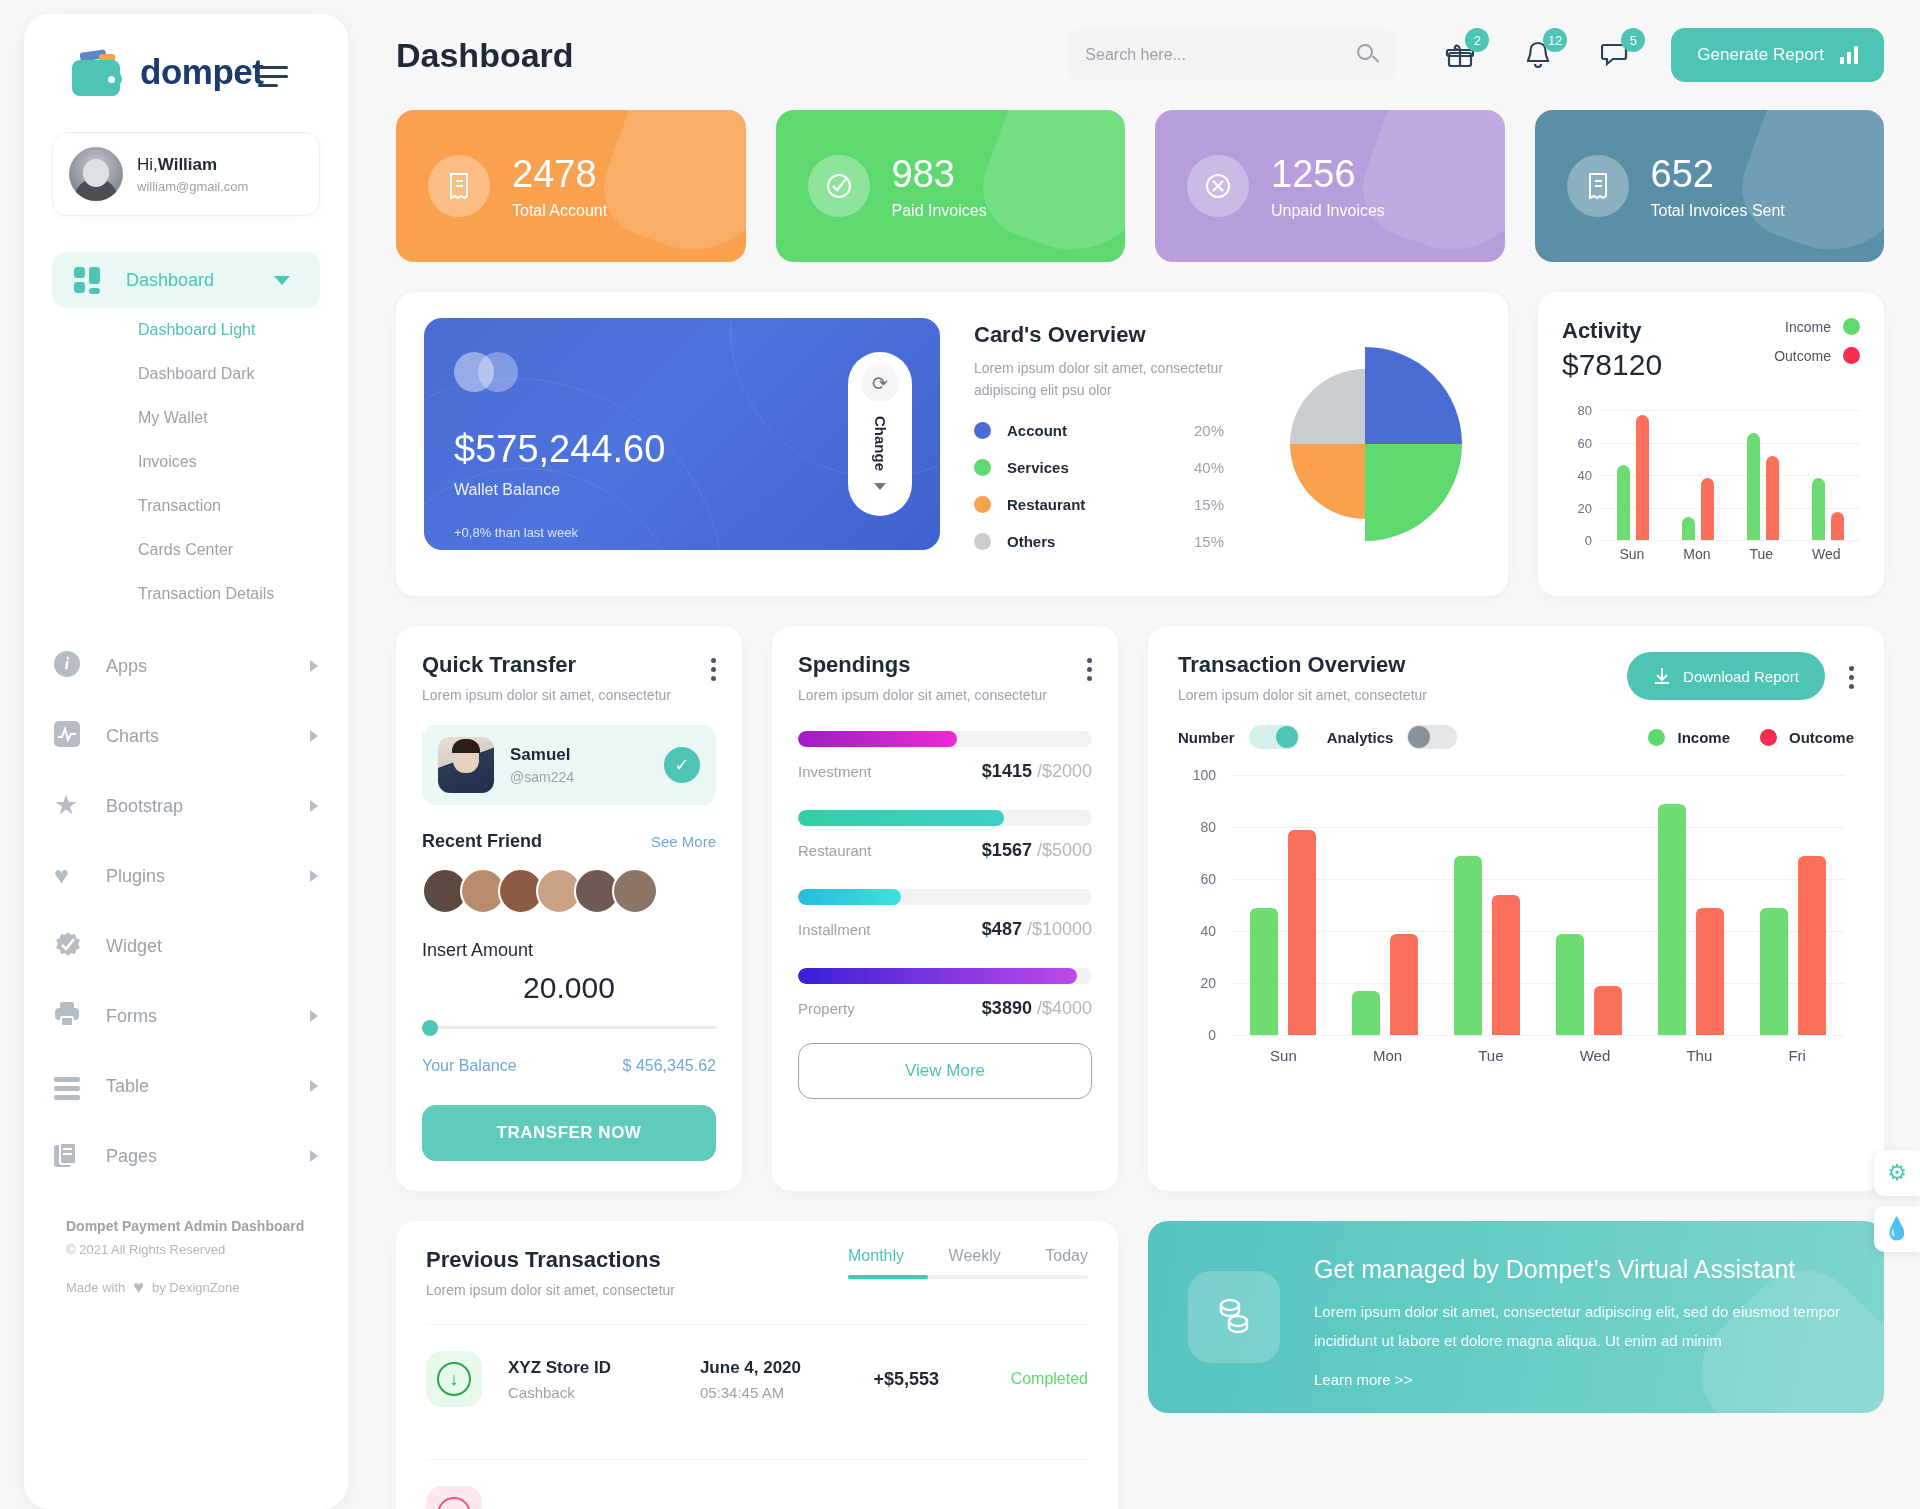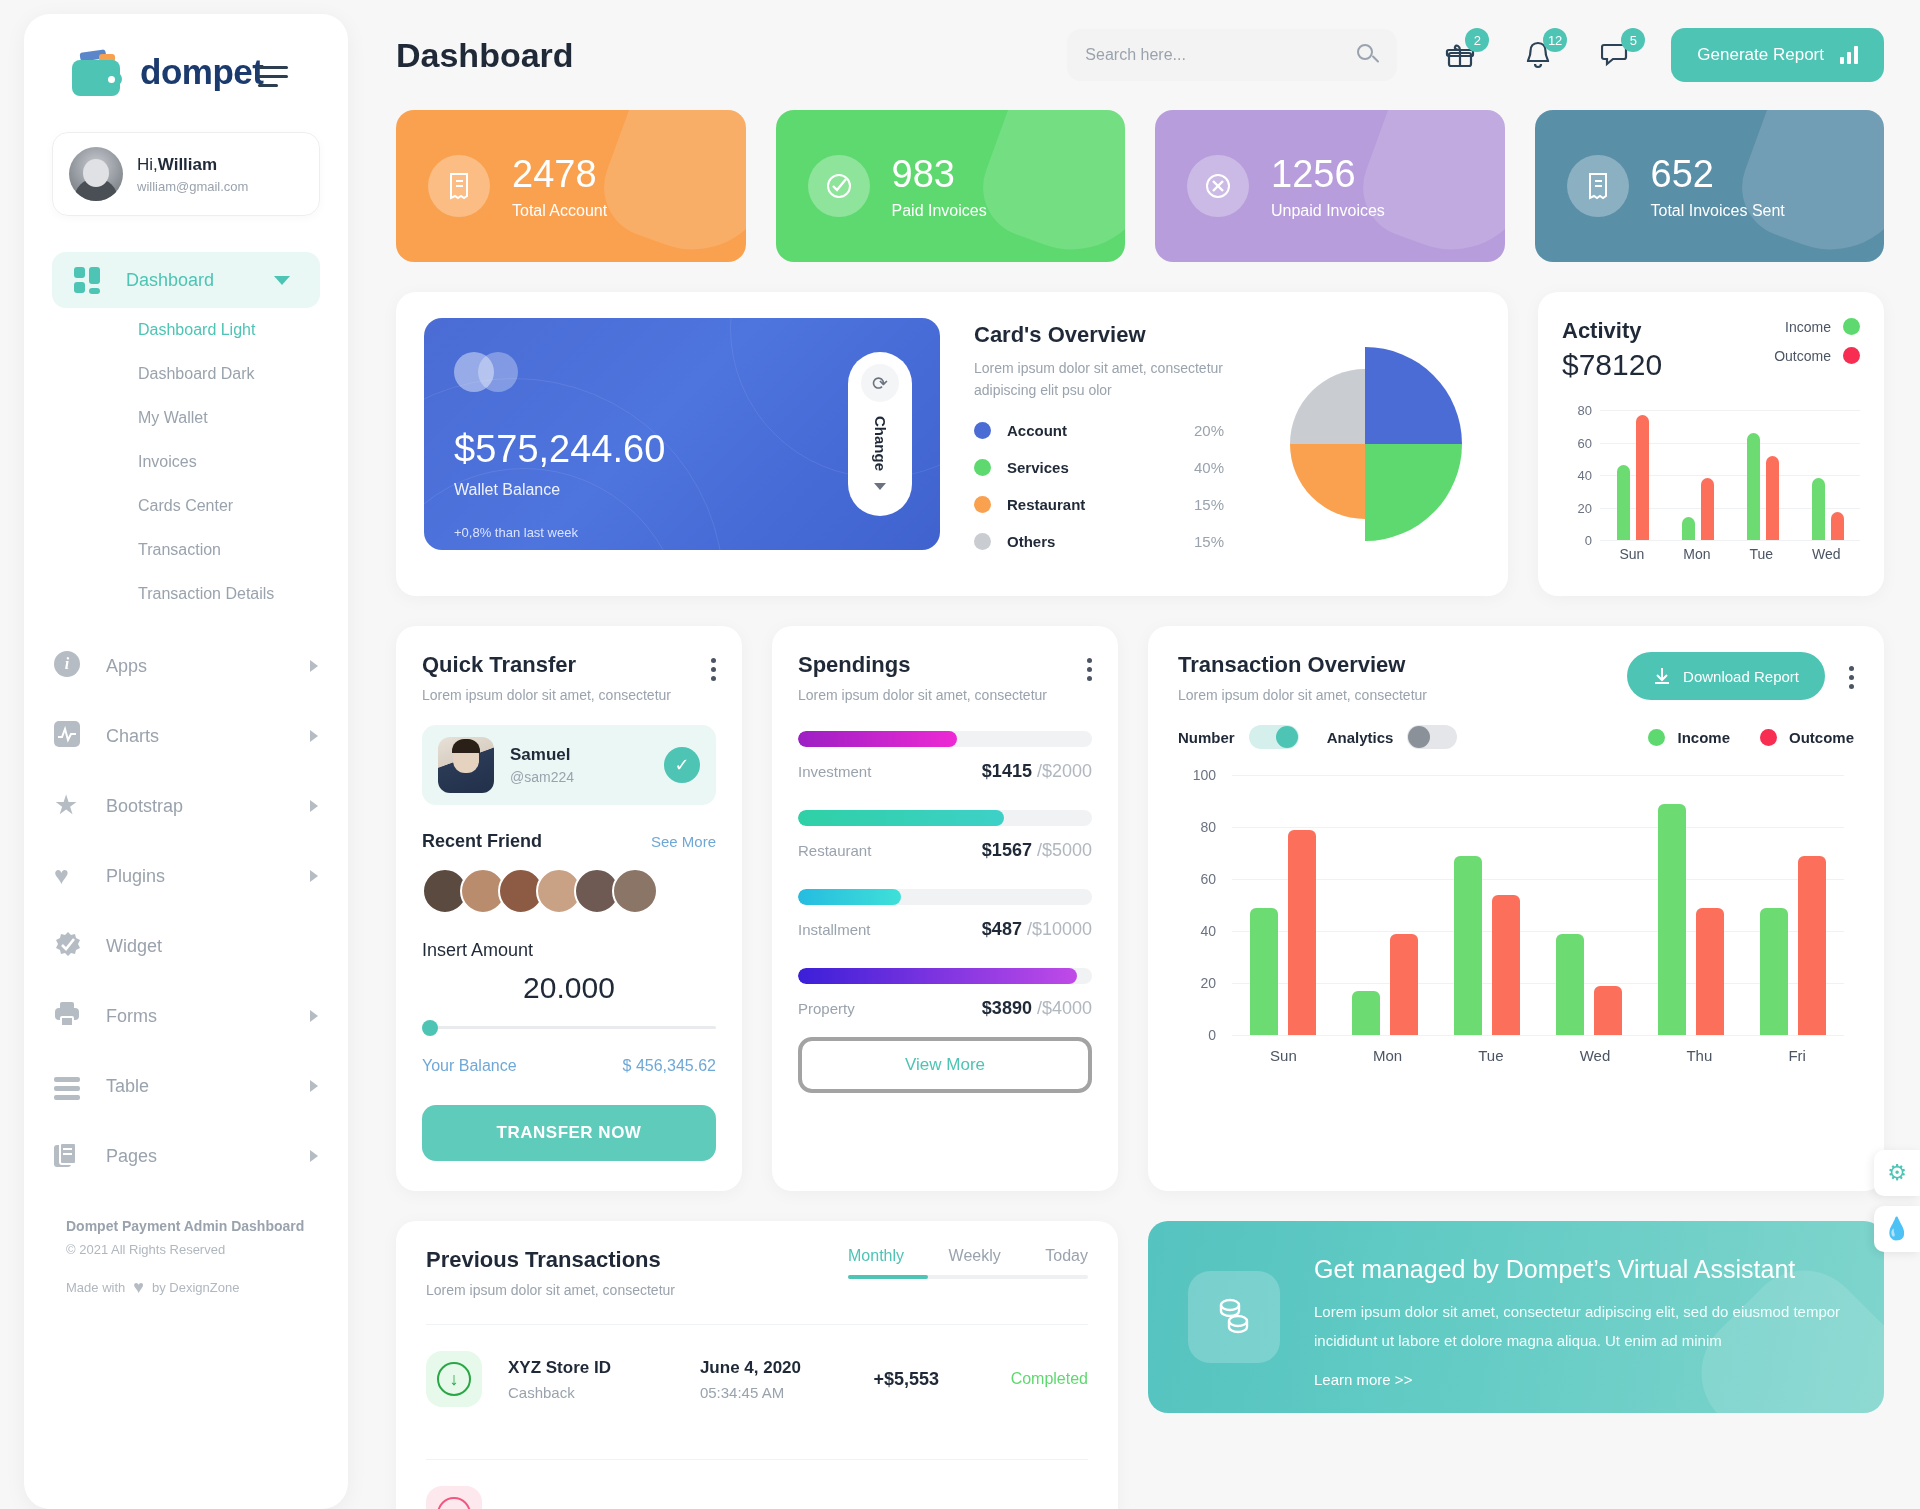--- a/index.html
+++ b/index.html
@@ -413,22 +413,22 @@
   
   .sp-item { margin-top: 28px; }
   .sp-track { height: 16px; border-radius: 8px; background: #f1f2f4; position: relative; overflow: hidden; }
   .sp-fill { height: 16px; border-radius: 8px; }
   .sp-row { display: flex; align-items: baseline; margin-top: 14px; }
   .sp-name { font-size: 15px; color: #9aa3ad; }
   .sp-vals { margin-left: auto; font-size: 18px; }
   .sp-cur { font-weight: bold; color: #1f2937; }
   .sp-max { color: #b0b7bf; }
   .btn-viewmore {
-    margin-top: 18px; width: 100%; height: 56px; border-radius: 14px;
-    border: 4px solid #a3a3a3; background: #fff; color: #4dc4b4;
+    margin-top: 24px; width: 100%; height: 56px; border-radius: 14px;
+    border: 1px solid #a3a3a3; background: #fff; color: #4dc4b4;
     font-size: 17px; cursor: pointer;
     font-family: "Liberation Sans", sans-serif;
   }
 
   
   .to-head { display: flex; align-items: flex-start; }
   .btn-download {
     height: 48px; padding: 0 26px; border-radius: 24px;
     background: #4dc4b4; color: #fff; font-size: 15px;
     display: flex; align-items: center; gap: 12px; border: none;
@@ -574,22 +574,22 @@
           <i></i>
         </div>
       <div class="nav-label">Dashboard</div>
       <div class="caret-down"></div>
     </div>
     <div>
       <div class="sub-item active">Dashboard Light</div>
       <div class="sub-item">Dashboard Dark</div>
       <div class="sub-item">My Wallet</div>
       <div class="sub-item">Invoices</div>
+      <div class="sub-item">Transaction</div>
       <div class="sub-item">Cards Center</div>
-      <div class="sub-item">Transaction</div>
       <div class="sub-item">Transaction Details</div>
     </div>
 
     <div style="height:22px"></div>
 
     <div class="nav-item">
       <div class="nav-ico">
           <div class="ico-circle">i</div>
         </div>
       <div class="nav-label">Apps</div>

